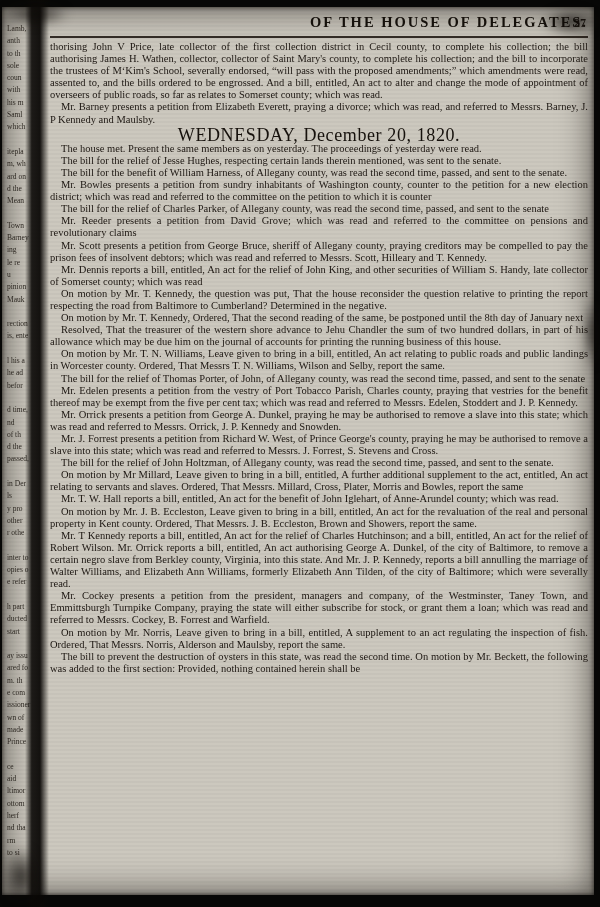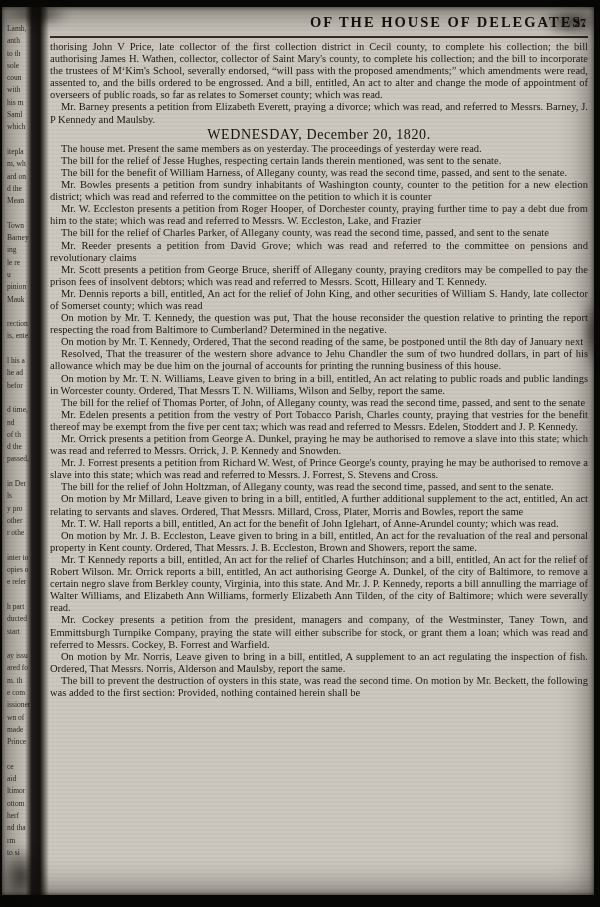--- a/index.html
+++ b/index.html
@@ -55,21 +55,21 @@
   }
   .body-text {
     margin-top: 3px;
     font-size: 10.5px; line-height: 12.1px;
     text-align: justify;
   }
   .body-text p { margin: 0; text-indent: 11px; }
   .body-text p.noindent { text-indent: 0; }
   .body-text p.center { text-align: center; text-indent: 0; }
   .date-heading {
-    font-size: 14px; font-weight: normal;
+    font-size: 18px; font-weight: normal;
     letter-spacing: 0.6px;
     text-align: center; margin: 3px 0 2px 0;
     color: #16110c;
   }
   
   .smudge {
     position: absolute; pointer-events: none;
     background: radial-gradient(closest-side, rgba(12,9,6,0.8), rgba(12,9,6,0));
     filter: blur(5px);
   }
@@ -163,21 +163,20 @@
   <div class="body-text">
     <p class="noindent">thorising John V Price, late collector of the first collection district in Cecil county, to complete his collection; the bill authorising James H. Wathen, collector, collector of Saint Mary's county, to complete his collection; and the bill to incorporate the trustees of M‘Kim's School, severally endorsed, “will pass with the proposed amendments;” which amendments were read, assented to, and the bills ordered to be engrossed. And a bill, entitled, An act to alter and change the mode of appointment of overseers of public roads, so far as relates to Somerset county; which was read.</p>
     <p>Mr. Barney presents a petition from Elizabeth Everett, praying a divorce; which was read, and referred to Messrs. Barney, J. P Kennedy and Maulsby.</p>
 
     <h2 class="date-heading">WEDNESDAY, December 20, 1820.</h2>
 
     <p>The house met. Present the same members as on yesterday. The proceedings of yesterday were read.</p>
     <p>The bill for the relief of Jesse Hughes, respecting certain lands therein mentioned, was sent to the senate.</p>
     <p>The bill for the benefit of William Harness, of Allegany county, was read the second time, passed, and sent to the senate.</p>
     <p>Mr. Bowles presents a petition from sundry inhabitants of Washington county, counter to the petition for a new election district; which was read and referred to the committee on the petition to which it is counter</p>
-    <p>Mr. W. Eccleston presents a petition from Roger Hooper, of Dorchester county, praying further time to pay a debt due from him to the state; which was read and referred to Messrs. W. Eccleston, Lake, and Frazier</p>
     <p>The bill for the relief of Charles Parker, of Allegany county, was read the second time, passed, and sent to the senate</p>
     <p>Mr. Reeder presents a petition from David Grove; which was read and referred to the committee on pensions and revolutionary claims</p>
     <p>Mr. Scott presents a petition from George Bruce, sheriff of Allegany county, praying creditors may be compelled to pay the prison fees of insolvent debtors; which was read and referred to Messrs. Scott, Hilleary and T. Kennedy.</p>
     <p>Mr. Dennis reports a bill, entitled, An act for the relief of John King, and other securities of William S. Handy, late collector of Somerset county; which was read</p>
     <p>On motion by Mr. T. Kennedy, the question was put, That the house reconsider the question relative to printing the report respecting the road from Baltimore to Cumberland? Determined in the negative.</p>
     <p>On motion by Mr. T. Kennedy, Ordered, That the second reading of the same, be postponed until the 8th day of January next</p>
     <p>Resolved, That the treasurer of the western shore advance to Jehu Chandler the sum of two hundred dollars, in part of his allowance which may be due him on the journal of accounts for printing the running business of this house.</p>
     <p>On motion by Mr. T. N. Williams, Leave given to bring in a bill, entitled, An act relating to public roads and public landings in Worcester county. Ordered, That Messrs T. N. Williams, Wilson and Selby, report the same.</p>
     <p>The bill for the relief of Thomas Porter, of John, of Allegany county, was read the second time, passed, and sent to the senate</p>
     <p>Mr. Edelen presents a petition from the vestry of Port Tobacco Parish, Charles county, praying that vestries for the benefit thereof may be exempt from the five per cent tax; which was read and referred to Messrs. Edelen, Stoddert and J. P. Kennedy.</p>

